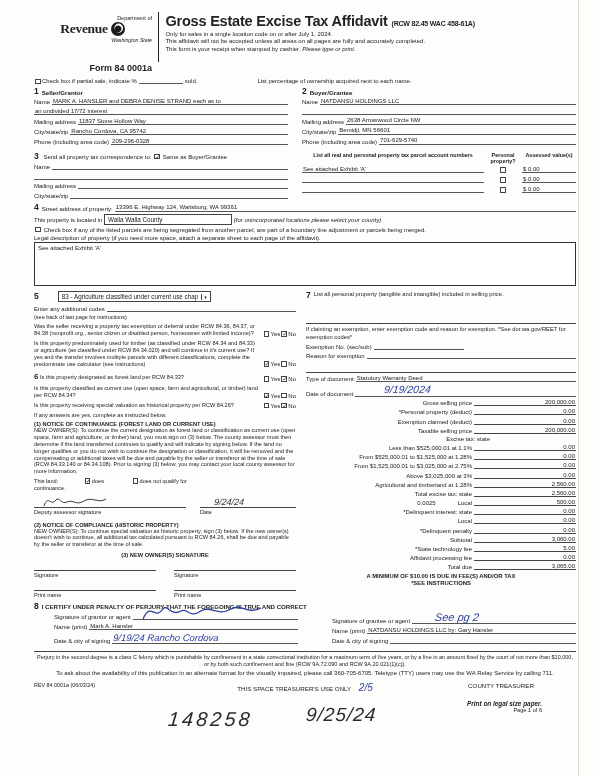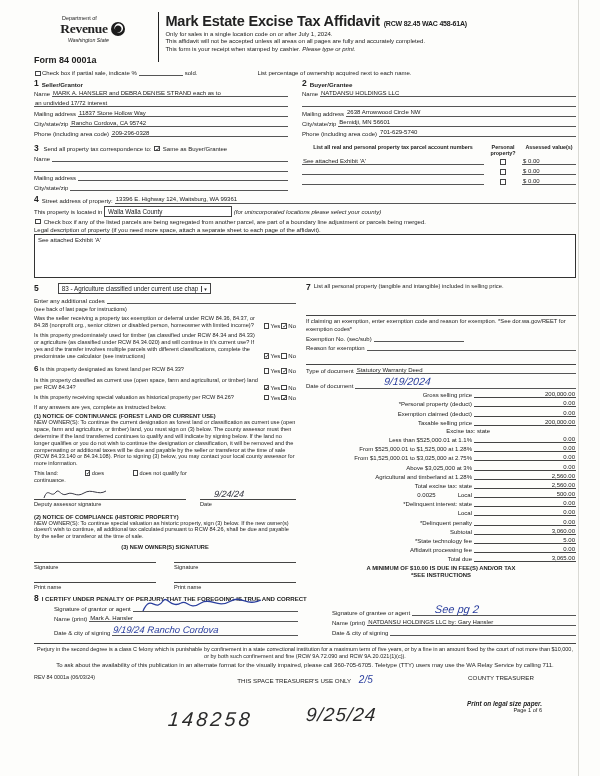--- a/index.html
+++ b/index.html
@@ -3,26 +3,26 @@
 <meta charset="utf-8">
 <style>
   *{margin:0;padding:0;box-sizing:border-box}
   html,body{width:600px;height:776px}
   body{background:#f6f6f3;font-family:"Liberation Sans",sans-serif;color:#222;position:relative;overflow:hidden}
   .page{position:absolute;inset:0;background:#fdfdfb;padding:12px 24px 0 34px}
   .scan-edge{position:absolute;right:21px;top:0;bottom:0;width:1px;background:#d9d9d4}
 
   
   .hdr{display:flex;margin-bottom:5px}
-  .logo{width:118px;padding-top:3px;text-align:left;flex-shrink:0}
+  .logo{width:118px;padding-top:3px;text-align:right;flex-shrink:0}
   .logo .dep{font-size:5.5px;margin-left:28px}
   .logo .revline{display:flex;align-items:center;justify-content:center;gap:2px}
   .logo .rev{font-family:"Liberation Serif",serif;font-weight:bold;font-size:13.5px;letter-spacing:-.3px}
   .logo .wa{font-size:5.2px;font-style:italic;margin-left:34px}
-  .logo .formno{font-weight:bold;font-size:9px;margin-top:12px}
+  .logo .formno{font-weight:bold;font-size:9px;margin-top:20px}
   .hdr .div{width:1.4px;background:#222;margin:0 6px;height:50px}
   .titleblk{padding-top:2px}
   .title{font-size:14.5px;font-weight:bold;letter-spacing:-.2px;line-height:1}
   .title .suffix{font-size:7px;font-weight:bold}
   .sub{font-size:6px;line-height:1.3;margin-top:2px}
   .it{font-style:italic}
 
   
   .row{display:flex;align-items:flex-end}
   .f{display:flex;align-items:flex-end;margin-bottom:2.5px;font-size:6px}
@@ -119,21 +119,21 @@
           <circle cx="8" cy="8" r="7" fill="#1c1c1c"></circle>
           <path d="M8 2.5 C11.5 2.5 13.5 5 13 8 C12.5 11 9.5 12.5 7 11.5 C9.5 11.8 11.5 10 11.5 7.8 C11.5 5.5 9.7 4.2 7.6 4.5 C5.5 4.8 4.4 6.8 5.2 8.7 C4 7.5 4.2 5.2 5.8 3.8 C6.4 3.2 7.2 2.6 8 2.5 Z" fill="#fff"></path>
         </svg>
       </div>
       <div class="wa">Washington State</div>
       <div class="formno">Form 84 0001a</div>
     </div>
     <div class="div"></div>
     <div class="titleblk">
       <div class="title">
-        <span>Mark Estate Excise Tax Affidavit</span>
+        <span>Gross Estate Excise Tax Affidavit</span>
         <span class="suffix">(RCW 82.45 WAC 458-61A)</span>
       </div>
       <div class="sub">
         <div>Only for sales in a single location code on or after July 1, 2024.</div>
         <div>This affidavit will not be accepted unless all areas on all pages are fully and accurately completed.</div>
         <div>
           <span>This form is your receipt when stamped by cashier.</span>
           <span class="it">Please type or print.</span>
         </div>
       </div>

